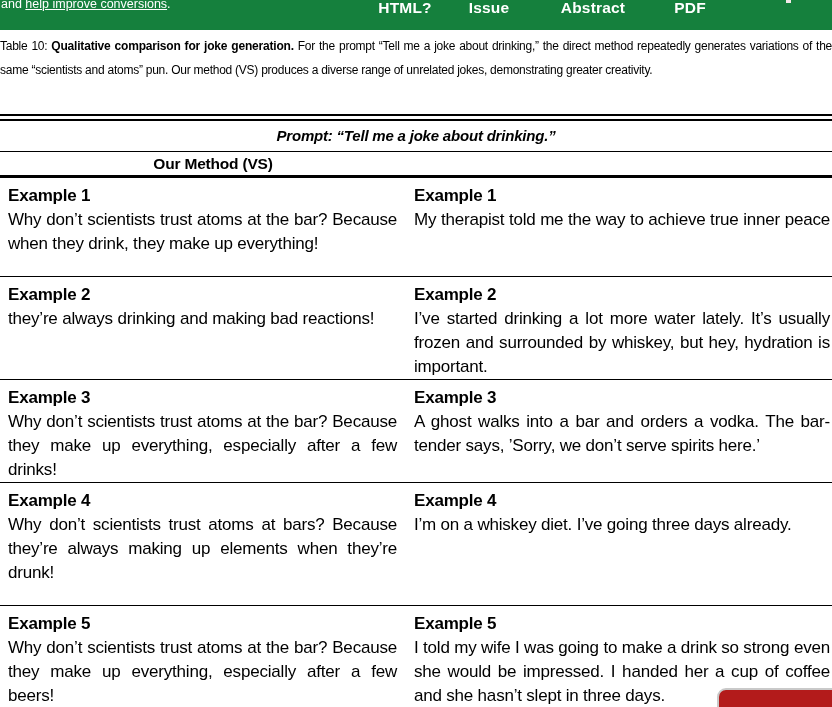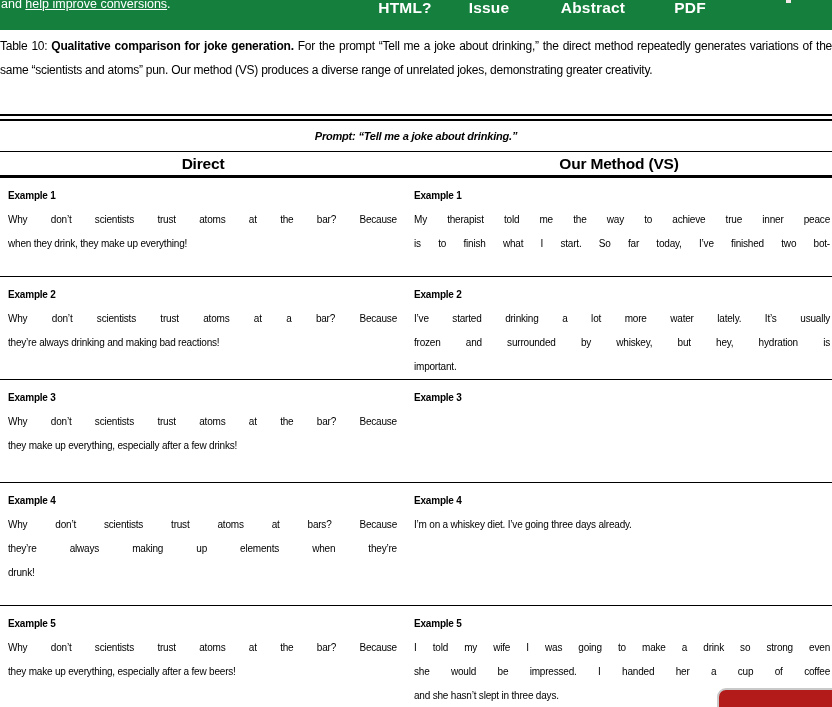--- a/index.html
+++ b/index.html
@@ -51,36 +51,36 @@
 
   .rule-double .bar { height: 2px; background: #000; }
   .rule-double .gap { height: 2.5px; background: transparent; }
   .rule { width: 832px; background: #000; }
   .rule.thin  { height: 1.5px; }
   .rule.thick { height: 2.5px; }
   .rule.sep   { height: 1.2px; }
 
   .prompt-row {
     height: 30px; display: flex; align-items: center; justify-content: center;
-    font-size: 11px; font-weight: bold; font-style: italic;
+    font-size: 15px; font-weight: bold; font-style: italic;
     letter-spacing: -0.2px;
   }
   .colhead-row { display: flex; height: 23px; }
   .colhead-row .ch {
     display: flex; align-items: center; justify-content: center;
     font-weight: bold; font-size: 15.5px; letter-spacing: -0.2px;
   }
   .w1 { width: 406px; }
   .w2 { width: 426px; }
 
   .trow { display: flex; }
   .cell {
     box-sizing: border-box;
     padding: 6px 9px 0 8px;
-    font-size: 10px; line-height: 24px;
+    font-size: 17px; line-height: 24px;
     letter-spacing: -0.2px;
   }
   .cell.w2 { padding-right: 2px; }
   .ex-title { font-weight: bold; }
   .jline { text-align: justify; text-align-last: justify; }
   .jline.last { text-align-last: left; }
 
   
   .report-btn {
     position: absolute; left: 717px; top: 688px;
@@ -115,50 +115,47 @@
     <div class="bar"></div>
       <div class="gap"></div>
       <div class="bar"></div>
   </div>
 
   <div class="prompt-row">Prompt: “Tell me a joke about drinking.”</div>
 
   <div class="rule thin"></div>
 
   <div class="colhead-row">
-    <div class="ch w1">Direct</div>
     <div class="ch w2">Our Method (VS)</div>
   </div>
 
   <div class="rule thick"></div>
 
   <div class="trow" style="min-height:98px">
     <div class="cell w1">
       <div class="ex-title">Example 1</div>
       <div>
           <div class="jline">Why don’t scientists trust atoms at the bar? Because</div>
           <div class="jline last">when they drink, they make up everything!</div>
         </div>
     </div>
     <div class="cell w2">
       <div class="ex-title">Example 1</div>
       <div>
           <div class="jline">My therapist told me the way to achieve true inner peace</div>
-          <div class="jline">is to finish what I start. So far today, I’ve finished two bot-</div>
         </div>
     </div>
   </div>
 
   <div class="rule sep"></div>
 
   <div class="trow" style="min-height:100px">
     <div class="cell w1">
       <div class="ex-title">Example 2</div>
       <div>
-          <div class="jline">Why don’t scientists trust atoms at a bar? Because</div>
           <div class="jline last">they’re always drinking and making bad reactions!</div>
         </div>
     </div>
     <div class="cell w2">
       <div class="ex-title">Example 2</div>
       <div>
           <div class="jline">I’ve started drinking a lot more water lately. It’s usually</div>
           <div class="jline">frozen and surrounded by whiskey, but hey, hydration is</div>
           <div class="jline last">important.</div>
         </div>
@@ -170,20 +167,24 @@
   <div class="trow" style="min-height:102px">
     <div class="cell w1">
       <div class="ex-title">Example 3</div>
       <div>
           <div class="jline">Why don’t scientists trust atoms at the bar? Because</div>
           <div class="jline last">they make up everything, especially after a few drinks!</div>
         </div>
     </div>
     <div class="cell w2">
       <div class="ex-title">Example 3</div>
+      <div>
+          <div class="jline">A ghost walks into a bar and orders a vodka. The bar-</div>
+          <div class="jline last">tender says, ’Sorry, we don’t serve spirits here.’</div>
+        </div>
     </div>
   </div>
 
   <div class="rule sep"></div>
 
   <div class="trow" style="min-height:122px">
     <div class="cell w1">
       <div class="ex-title">Example 4</div>
       <div>
           <div class="jline">Why don’t scientists trust atoms at bars? Because</div>

